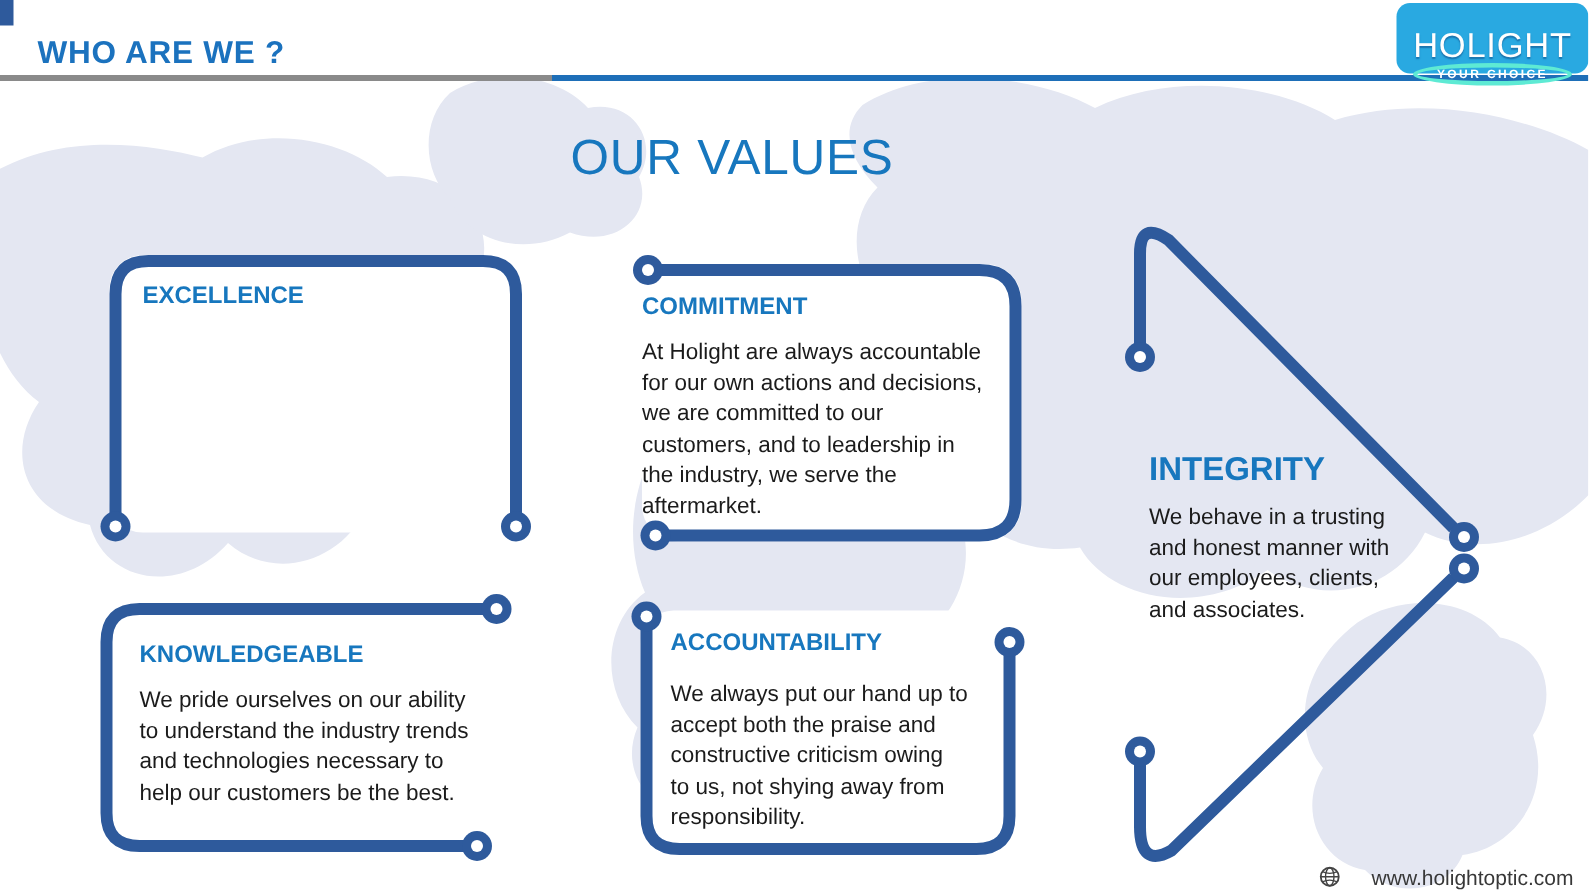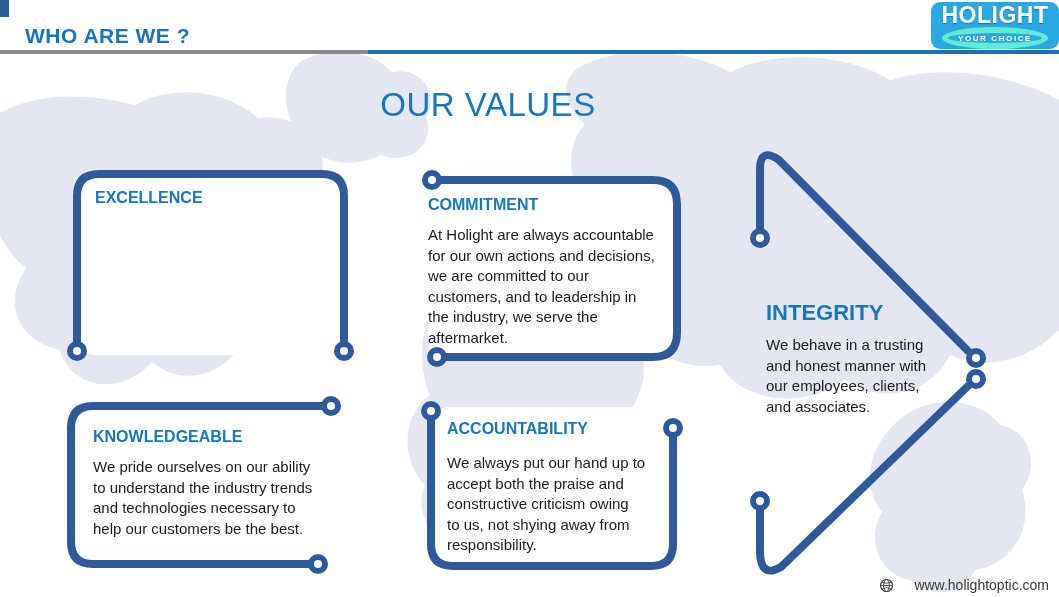--- a/index.html
+++ b/index.html
@@ -31,27 +31,27 @@
   .divider-blue {
     position:absolute; left:368px; top:50px; width:691px; height:4px;
     background:#1e6fb8; z-index:3;
   }
   .logo {
     position:absolute; left:931px; top:2px; width:128px; height:47px;
     background:#29a9e1; border-radius:9px; z-index:3;
     display:flex; flex-direction:column; align-items:center;
   }
   .logo-name {
-    color:#ffffff; font-weight:bold; font-size:23px; line-height:25px;
-    letter-spacing:0.5px; margin-top:1px;
+    color:#ffffff; font-weight:normal; font-size:23px; line-height:25px;
+    letter-spacing:0.5px; margin-top:16px;
     text-shadow:0 1px 1px rgba(12,70,130,0.55);
   }
   .logo-tagline {
     width:106px; height:32px; margin-top:-1px;
-    border:6px solid #5eead4; border-radius:50%;
+    border:3px solid #5eead4; border-radius:50%;
     display:flex; align-items:center; justify-content:center;
     color:#ffffff; font-weight:bold; font-size:8px; letter-spacing:1.6px;
   }
 
   
   .slide-title {
     position:absolute; left:488px; top:86px; transform:translateX(-50%);
     z-index:3; font-size:33px; font-weight:normal; color:#1777be;
     white-space:nowrap; letter-spacing:0.5px;
   }
@@ -75,21 +75,21 @@
   .card-knowledgeable  { left:93px;  top:424px; width:252px; }
   .card-accountability { left:447px; top:416px; width:236px; }
   .card-accountability p { margin-top:11px; }
   .card-integrity      { left:766px; top:300px; width:196px; }
   .card-integrity h3   { font-size:22px; }
   .card-integrity p    { margin-top:9px; }
 
   
   .footer {
     position:absolute; right:10px; bottom:4px; z-index:3;
-    display:flex; align-items:center; gap:20px;
+    display:flex; align-items:flex-start; gap:20px;
     font-size:14px; color:#383838;
   }
 </style>
 </head>
 <body>
 
 <div class="slide">
 
   <svg class="map-bg" viewBox="0 0 1059 597" aria-hidden="true">
     <g fill="#e4e7f2">

